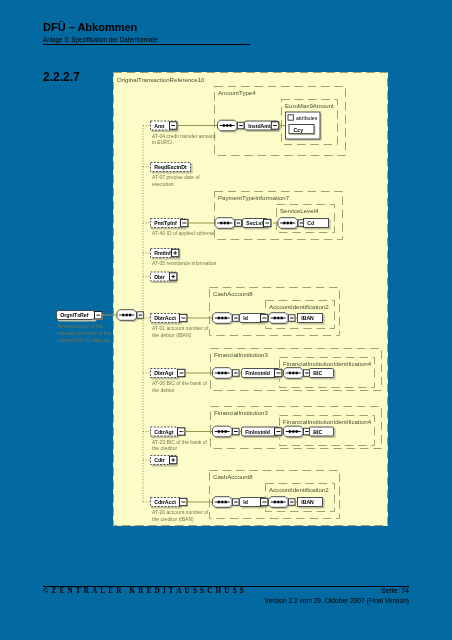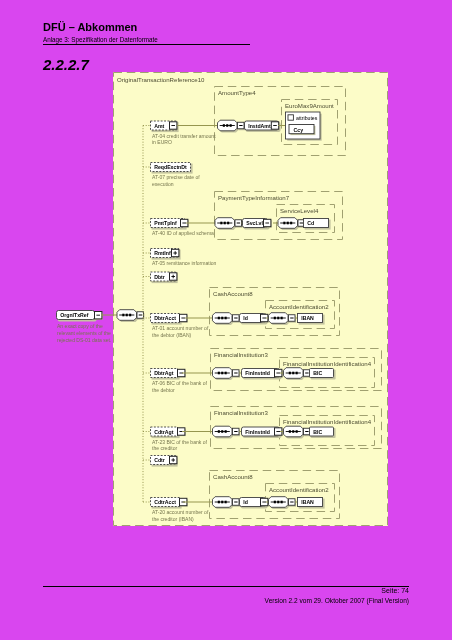--- a/index.html
+++ b/index.html
@@ -1,21 +1,21 @@
 <!DOCTYPE html>
 <html><head>
 <meta charset="utf-8">
 <style>
   html,body{margin:0;padding:0;}
   body{width:452px;height:640px;background:#ffffff;font-family:"Liberation Sans",sans-serif;overflow:hidden;}
-  .page{position:relative;width:452px;height:640px;background:#d946ef;}
+  .page{position:relative;width:452px;height:640px;background:#0369a1;}
   #hdr-title{position:absolute;left:43px;top:21px;font-size:11px;font-weight:bold;color:#000;}
   #hdr-sub{position:absolute;left:43px;top:36px;font-size:6.3px;color:#000;}
   #hdr-rule{position:absolute;left:43px;top:44px;width:207px;height:1px;background:#000;}
-  #sec-num{position:absolute;left:43px;top:56px;font-size:15px;font-weight:bold;color:#000;font-style:italic;}
+  #sec-num{position:absolute;left:43px;top:70px;font-size:12px;font-weight:bold;color:#000;}
   #sec-title{position:absolute;left:81px;top:56px;font-size:9px;font-weight:bold;color:#000;}
   #caption{position:absolute;left:53px;top:540px;font-size:8.5px;font-style:italic;color:#000;}
   #ft-rule{position:absolute;left:43px;top:586px;width:366px;height:1px;background:#000;}
   #ft-left{position:absolute;left:43px;top:587px;font-size:7.2px;font-weight:bold;letter-spacing:3.15px;color:#000;font-family:"Liberation Serif",serif;}
   #ft-page{position:absolute;left:0;top:587px;width:409px;text-align:right;font-size:7px;color:#000;}
   #ft-ver{position:absolute;left:0;top:597px;width:409px;text-align:right;font-size:6.6px;color:#000;}
   #diagram{position:absolute;left:0;top:0;}
   .gl{font-family:"Liberation Sans",sans-serif;font-size:6.1px;fill:#4d4d33;}
   .nl{font-family:"Liberation Sans",sans-serif;font-size:5.2px;font-weight:bold;fill:#000;}
   .at{font-family:"Liberation Sans",sans-serif;font-size:5.2px;fill:#000;}
@@ -339,15 +339,16 @@
     <rect x="289.5" y="500.25" width="6.5" height="6.5" fill="#c4c4a0"></rect>
     <rect x="288.5" y="498.75" width="6.5" height="6.5" fill="#fff" stroke="#333333" stroke-width="0.9"></rect>
     <line x1="290.2" y1="502.0" x2="293.6" y2="502.0" stroke="#000" stroke-width="1"></line>
     <line x1="295.0" y1="502.0" x2="297" y2="502.0" stroke="#96964f" stroke-width="1"></line>
     <rect x="298.6" y="498.6" width="26" height="10" rx="0" fill="#c4c4a0"></rect>
     <rect x="297.5" y="497.5" width="25" height="9" rx="0" fill="#ffffff" stroke="#3c3c3c" stroke-width="0.9"></rect>
     <text x="301.2" y="504.2" class="nl">IBAN</text>
   </svg>
 
   <div id="ft-rule"></div>
+  <div id="ft-left">©ZENTRALER KREDITAUSSCHUSS</div>
   <div id="ft-page">Seite: 74</div>
   <div id="ft-ver">Version 2.2 vom 29. Oktober 2007 (Final Version)</div>
 </div>
 
 </body></html>

